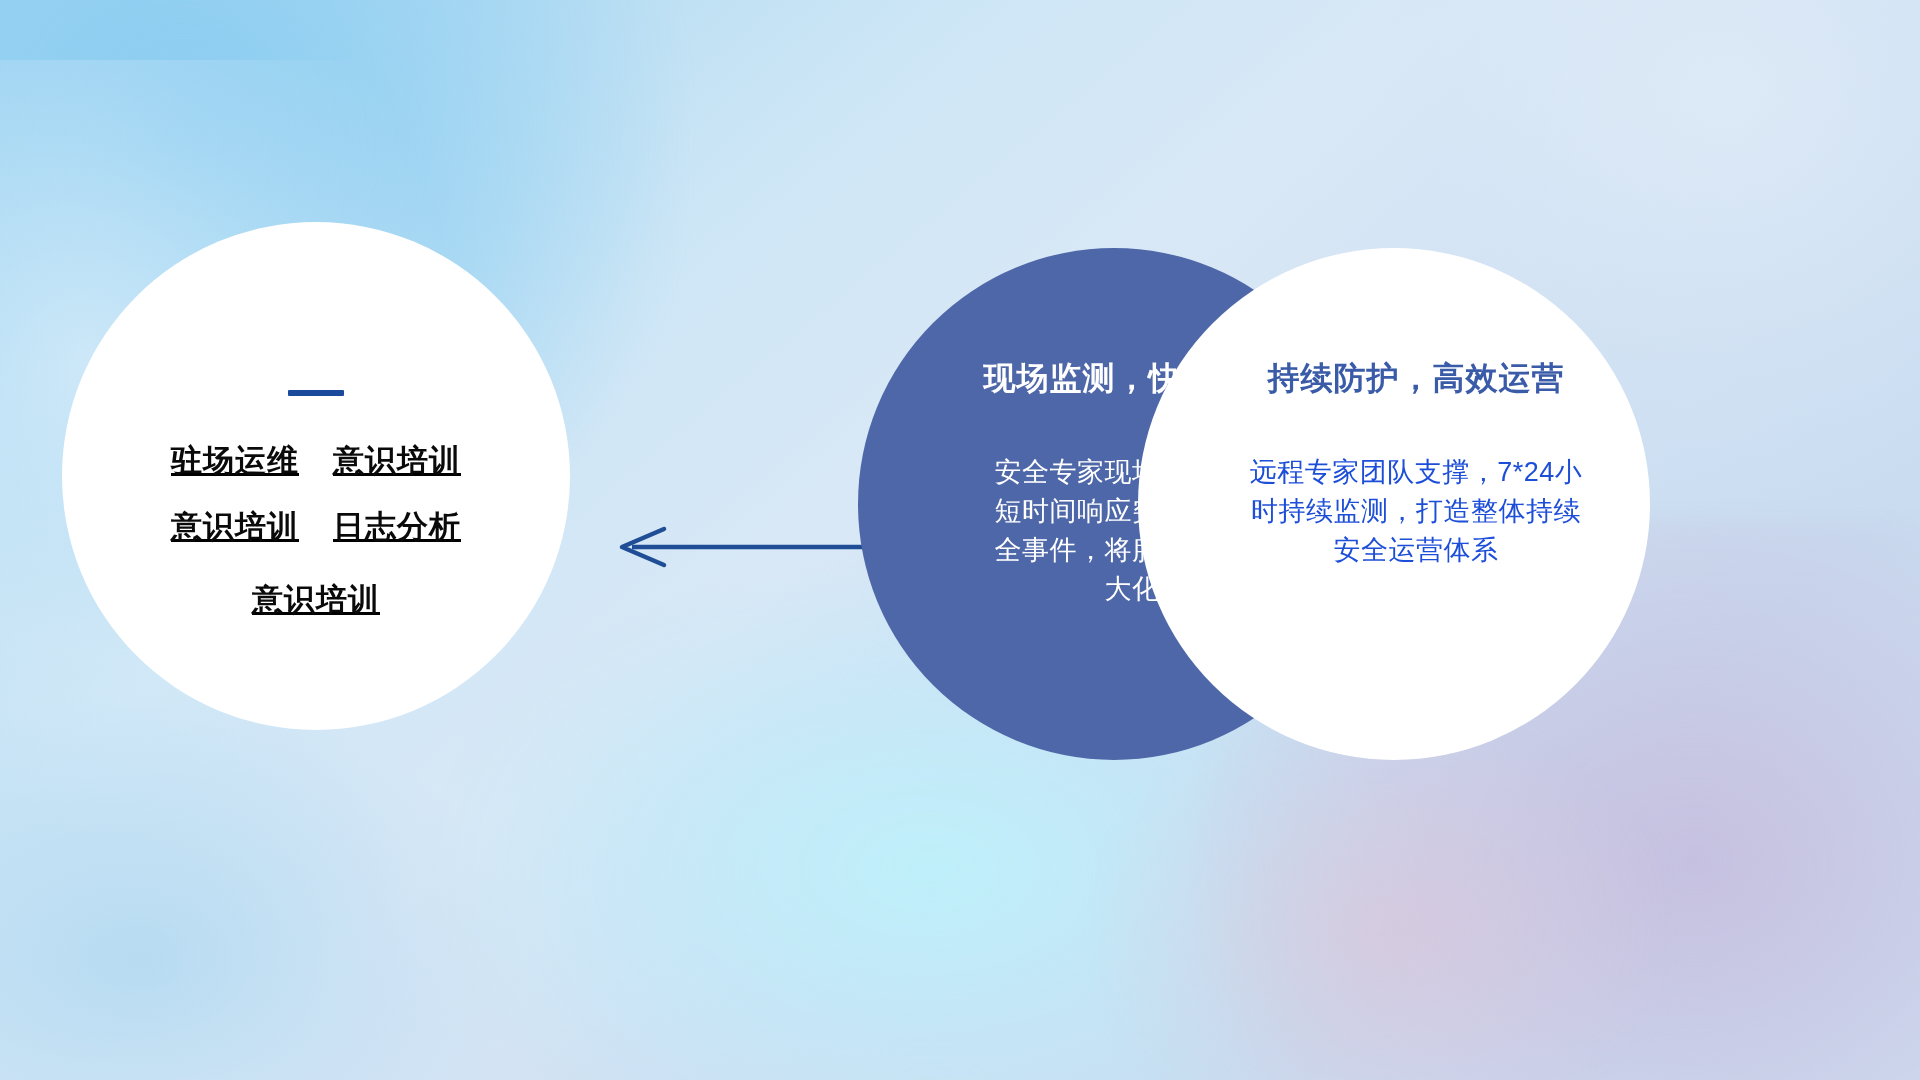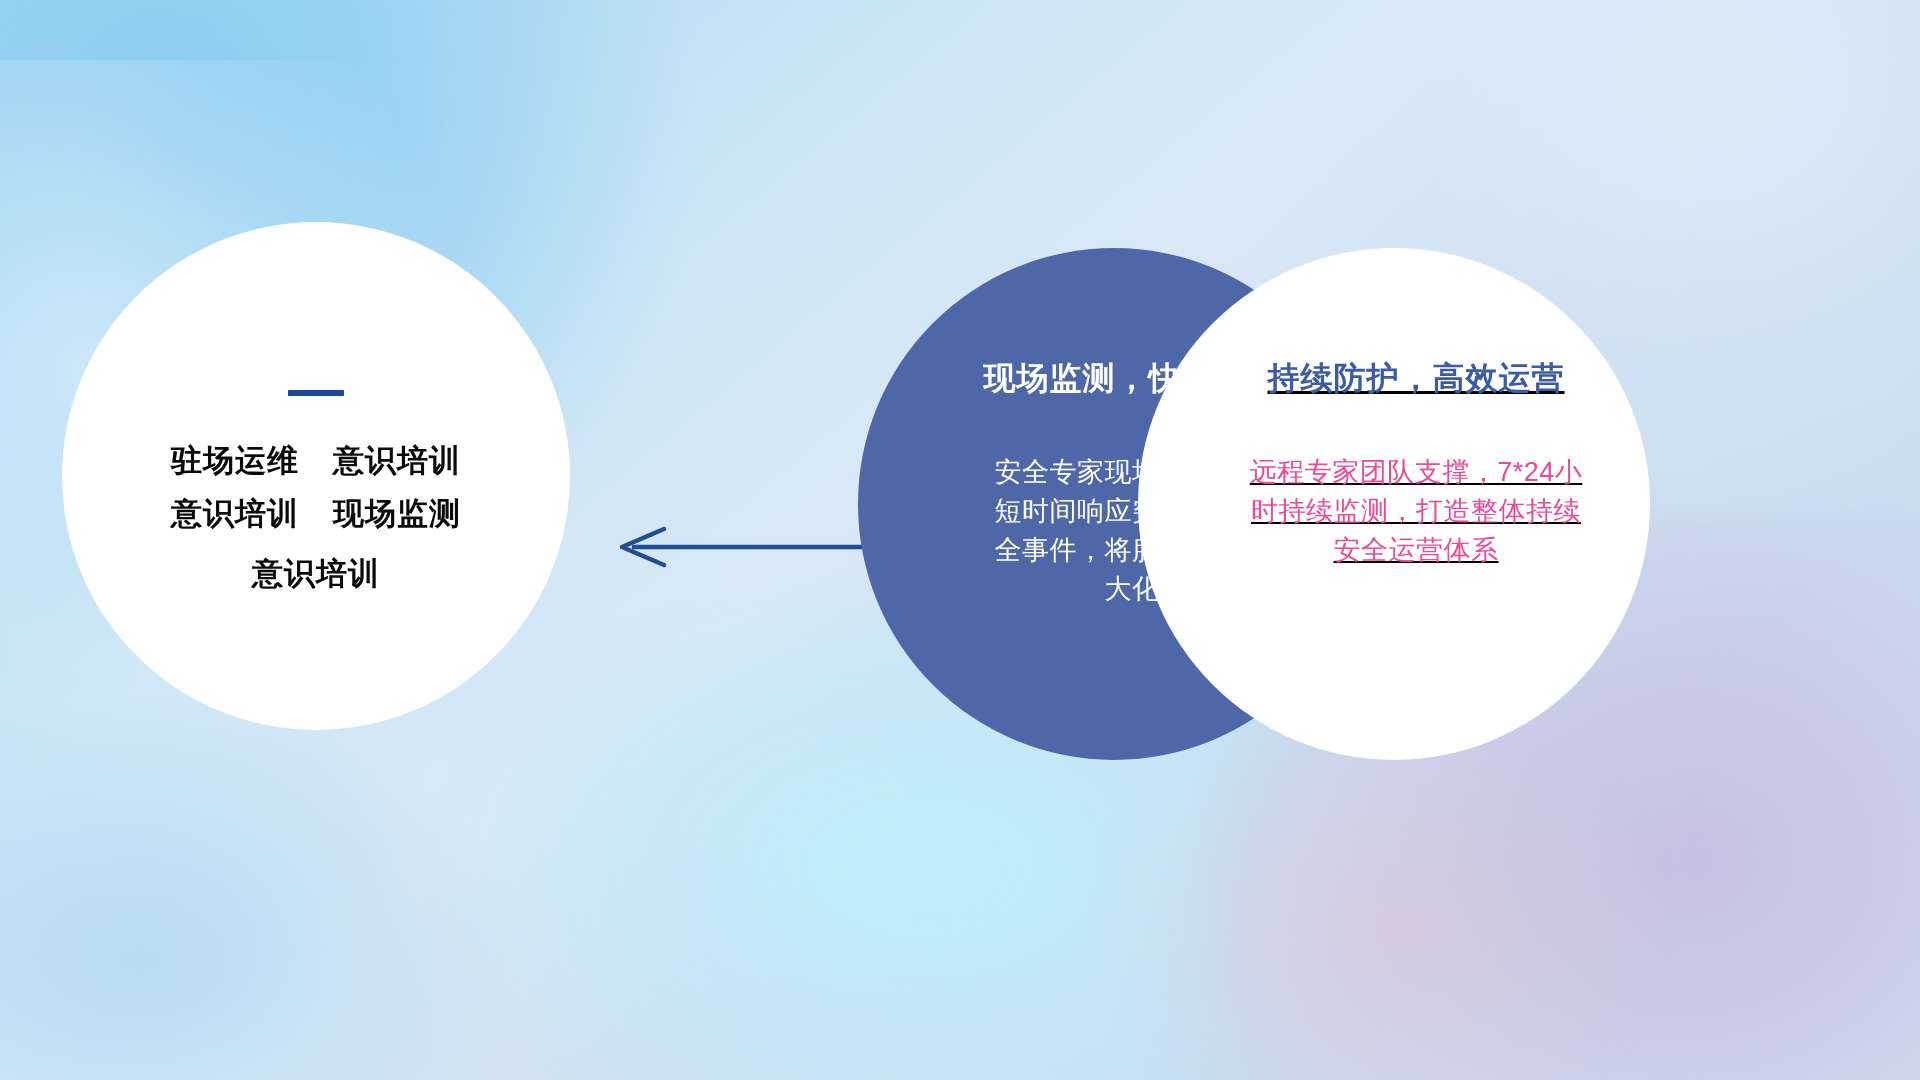--- a/index.html
+++ b/index.html
@@ -134,21 +134,20 @@
     background: #4e67a8;
     z-index: 2;
   }
   .circle-right {
     left: 1138px;
     top: 248px;
     width: 512px;
     height: 512px;
     background: #ffffff;
     z-index: 4;
-    text-decoration: underline;
   }
 
   
   .left-inner {
     width: 100%;
     padding-top: 168px;
     display: flex;
     flex-direction: column;
     align-items: center;
   }
@@ -156,21 +155,22 @@
     width: 56px;
     height: 6px;
     background: #1b4a9c;
     border-radius: 1px;
     margin-bottom: 48px;
   }
   .left-rows {
     display: flex;
     flex-direction: column;
     align-items: center;
-    gap: 19px;
+    gap: 32px;
+    text-decoration: underline;
   }
   .left-row {
     display: flex;
     flex-direction: row;
     gap: 34px;
     font-size: 31px;
     font-weight: bold;
     color: #0a0a0a;
     letter-spacing: 1px;
     line-height: 1.1;
@@ -215,21 +215,21 @@
   .right-inner {
     width: 100%;
     padding-top: 112px;
     padding-left: 44px;
     display: flex;
     flex-direction: column;
     align-items: center;
   }
   .right-inner .circle-title { color: #3a5ba8; }
   .right-inner .circle-body {
-    color: #ec4899;
+    color: #1d4ed8;
     width: 336px;
     margin-top: 56px;
   }
 </style>
 </head>
 <body>
 
 <div id="stage">
 
   <div class="bg-base"></div>
@@ -267,21 +267,21 @@
       <div class="blue-dash"></div>
       <div class="left-rows">
 
         <div class="left-row">
           <span>驻场运维</span>
           <span>意识培训</span>
         </div>
 
         <div class="left-row">
           <span>意识培训</span>
-          <span>现场监测</span>
+          <span>日志分析</span>
         </div>
 
         <div class="left-row single">
           <span>意识培训</span>
         </div>
 
       </div>
     </div>
   </div>
 

